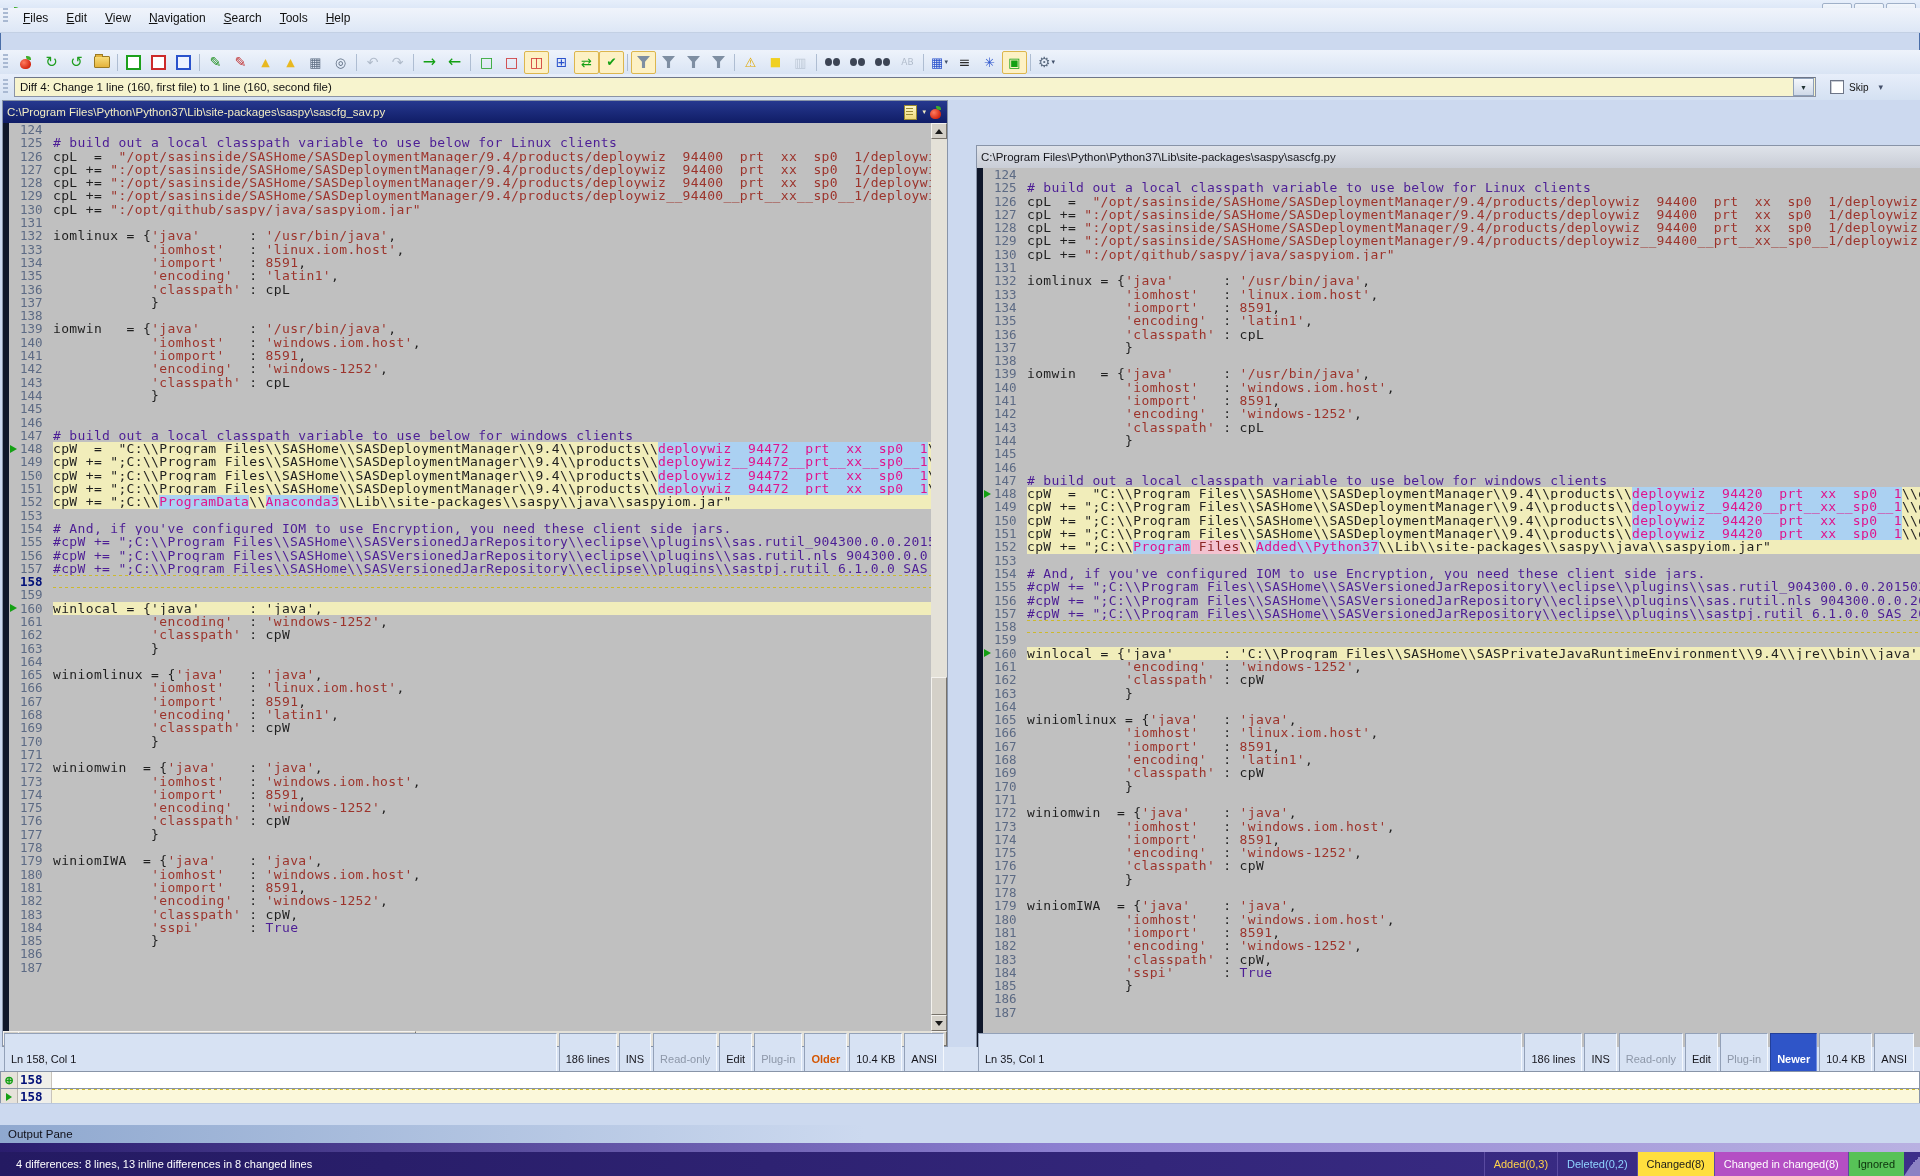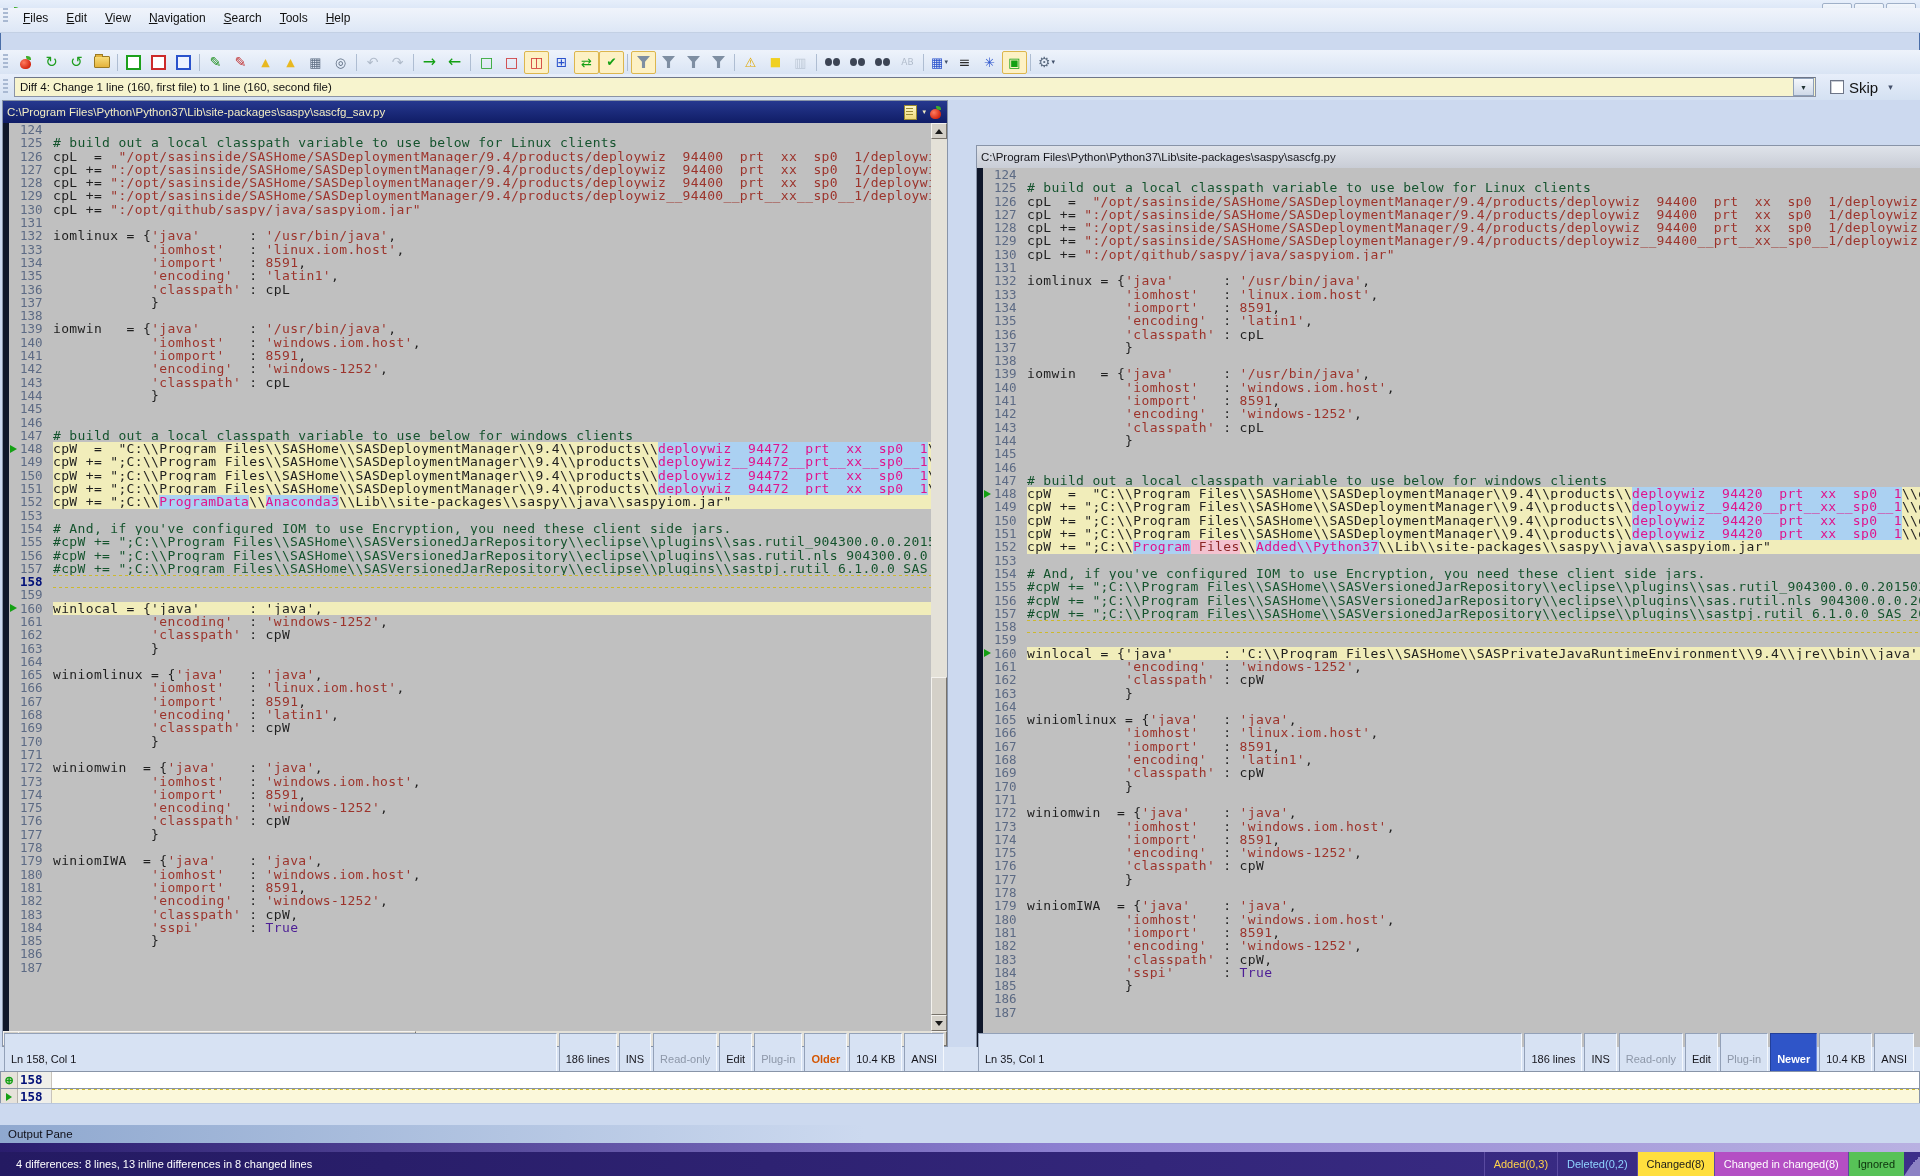--- a/index.html
+++ b/index.html
@@ -35,21 +35,21 @@
   .shp-doc{width:11px;height:13px;background:linear-gradient(#fdf6c8,#efd878);border:1px solid #9b8a30;position:relative;}
   .shp-doc::before{content:"";position:absolute;left:1px;top:2px;width:7px;height:1px;background:#9b8a30;box-shadow:0 3px 0 #9b8a30,0 6px 0 #9b8a30;}
   .funnel{width:13px;height:12px;background:#7e8ea2;clip-path:polygon(0 0,100% 0,62% 48%,62% 100%,38% 100%,38% 48%);}
   
   .diffbar{position:absolute;left:0;top:74px;width:100%;height:26px;background:linear-gradient(#e7eefa,#d4e1f2);display:flex;align-items:center;border-bottom:1px solid #b9c7dd;}
   .combo{height:18px;flex:0 0 1800px;background:#f7f4ce;border:1px solid #8a93a6;border-top-color:#6e7688;display:flex;align-items:center;}
   .combo-text{font-size:11.5px;color:#101010;padding-left:5px;flex:1;white-space:nowrap;overflow:hidden;}
   .combo-btn{width:19px;height:16px;margin:0 1px;background:linear-gradient(#f4f7fc,#cfd9e8);border:1px solid #8fa0b8;display:flex;align-items:center;justify-content:center;font-size:7px;color:#233;}
   .skipbox{display:flex;align-items:center;margin-left:14px;}
   .checkbox{width:12px;height:12px;background:#fff;border:1px solid #6e7688;box-shadow:inset 1px 1px 0 #c8ccd4;}
-  .skiplabel{font-size:15px;color:#111;margin-left:5px;}
+  .skiplabel{font-size:10px;color:#111;margin-left:5px;}
   .overflow-chevron{font-size:9px;color:#405;margin-left:10px;color:#44506a;}
   
   .panes{position:absolute;left:0;top:100px;width:100%;height:947px;background:#ccd9ef;}
   .pane{position:absolute;top:0;height:100%;background:#c0c0c0;border:1px solid #8894a8;box-sizing:border-box;}
   .pane.left{left:2px;width:946px;}
   .pane.right{left:976px;width:1115px;margin-top:45px;}
   .splitter{position:absolute;left:948px;top:0;width:28px;height:100%;background:#ccd9ef;}
   .pane-header{position:absolute;left:0;top:0;right:0;height:22px;display:flex;align-items:center;padding:0 4px;box-sizing:border-box;}
   .pane-header.active{background:linear-gradient(#26388f,#101d66);}
   .pane-header.active .pane-path{color:#f2ecc2;}
@@ -60,21 +60,21 @@
   
   .codewrap{position:absolute;left:0;top:22px;right:16px;bottom:15px;overflow:hidden;background:#c0c0c0;border-left:6px solid #0f172a;}
   .row{display:flex;height:13.3px;}
   .mark{width:11px;flex:none;position:relative;}
   .arrowmk{position:absolute;left:1px;top:2.5px;width:0;height:0;border-left:7px solid #14a014;border-top:4px solid transparent;border-bottom:4px solid transparent;}
   .ln{width:33px;flex:none;font-family:"DejaVu Sans Mono",monospace;font-size:12.5px;line-height:13.3px;color:#5c6a84;overflow:hidden;}
   .ln.numcur{color:#000f78;font-weight:bold;}
   .txt{flex:1;font-family:"DejaVu Sans Mono",monospace;font-size:13px;line-height:13.3px;letter-spacing:.35px;white-space:pre;overflow:hidden;color:#1f1f1f;}
   .row.chg .txt{background:#f1edba;}
   .row.cur .txt{background-image:repeating-linear-gradient(90deg,#cdb92c 0 3px,transparent 3px 6px),repeating-linear-gradient(90deg,#cdb92c 0 3px,transparent 3px 6px);background-size:100% 1px,100% 1px;background-position:0 0,0 100%;background-repeat:no-repeat;}
-  .tk-d{color:#1f1f1f;}.tk-s{color:#9c332b;}.tk-c{color:#14532d;}.tk-n{color:#9c332b;}.tk-k{color:#4c1d95;}
+  .tk-d{color:#1f1f1f;}.tk-s{color:#9c332b;}.tk-c{color:#4c1d95;}.tk-n{color:#9c332b;}.tk-k{color:#4c1d95;}
   .tk-hl{background:#abd1f2;color:#e0148c;}
   .tk-hp{background:#f4c2d0;color:#8b2525;}
   
   .vscroll{position:absolute;right:0;top:22px;bottom:15px;width:16px;background:#e4e1d8;}
   .hscroll{position:absolute;left:0;right:0;bottom:0;height:15px;background:#e4e1d8;}
   .sbtn{position:absolute;background:#d4d0c8;border:1px solid;border-color:#f4f2ee #77726a #77726a #f4f2ee;display:flex;align-items:center;justify-content:center;}
   .tri{width:0;height:0;}
   .tri.up{border-left:4px solid transparent;border-right:4px solid transparent;border-bottom:5px solid #1a1a1a;}
   .tri.down{border-left:4px solid transparent;border-right:4px solid transparent;border-top:5px solid #1a1a1a;}
   .tri.lft{border-top:4px solid transparent;border-bottom:4px solid transparent;border-right:5px solid #1a1a1a;}

